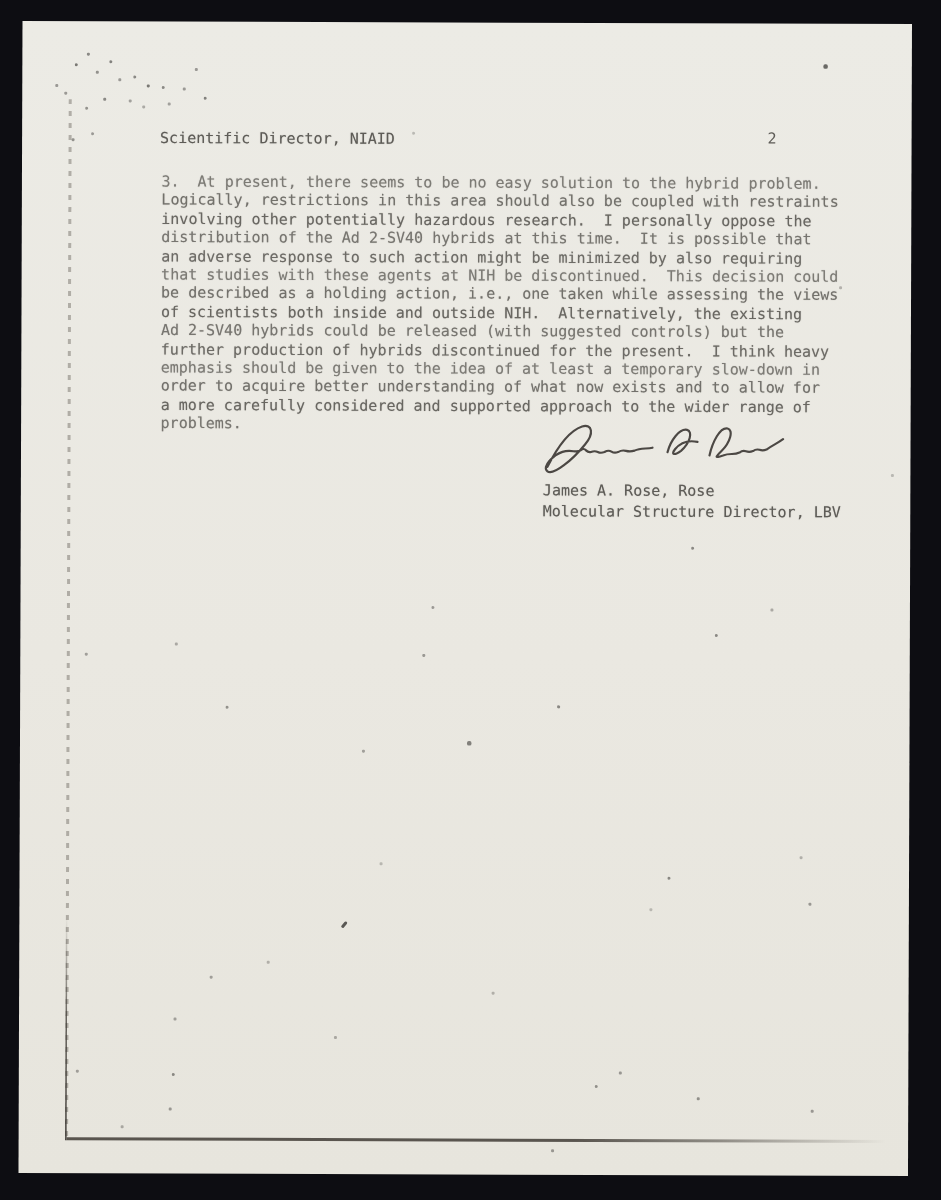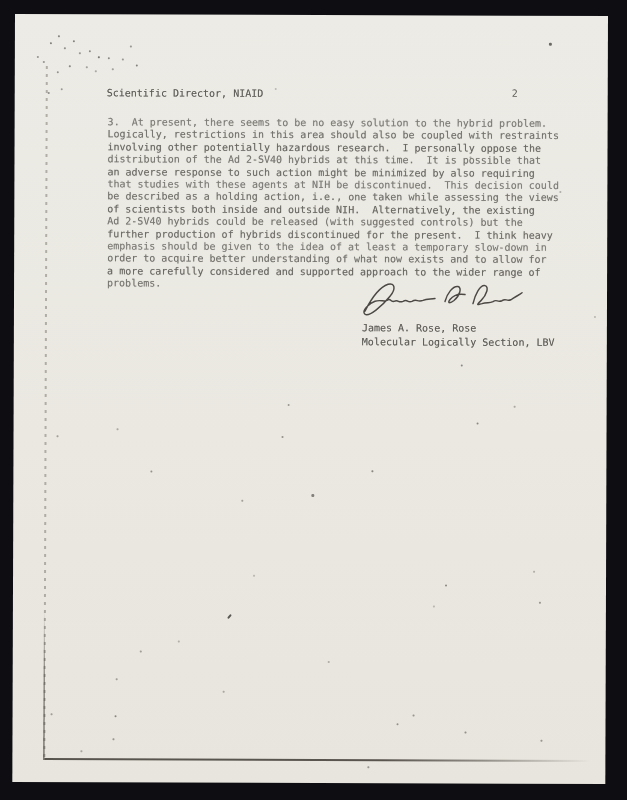--- a/index.html
+++ b/index.html
@@ -105,21 +105,21 @@
         C 93,22 90,22 93,18 C 97,13 103,12 108,13"></path>
       <path d="M 116,22
         C 118,13 123,3 128,4 C 132,5 130,13 124,19
         C 120,23 119,24 125,22 C 130,20 132,22 136,20
         C 140,17 140,21 145,19 C 149,16 149,20 154,18
         C 158,15 161,14 165,11"></path>
     </svg>
 
     <div class="typed-block">
       <div class="typed-line">James A. Rose, Rose</div>
-      <div class="typed-line">Molecular Logically Section, LBV</div>
+      <div class="typed-line">Molecular Structure Director, LBV</div>
     </div>
 
     <div id="specks-layer">
         <span class="speck" style="left: 35px; top: 28px; width: 2px; height: 2px; opacity: 0.7;"></span>
         <span class="speck" style="left: 43px; top: 21px; width: 1.5px; height: 1.5px; opacity: 0.6;"></span>
         <span class="speck" style="left: 49px; top: 33px; width: 1.5px; height: 1.5px; opacity: 0.55;"></span>
         <span class="speck" style="left: 58px; top: 26px; width: 2px; height: 2px; opacity: 0.65;"></span>
         <span class="speck" style="left: 64px; top: 38px; width: 1.5px; height: 1.5px; opacity: 0.5;"></span>
         <span class="speck" style="left: 74px; top: 36px; width: 2px; height: 2px; opacity: 0.6;"></span>
         <span class="speck" style="left: 83px; top: 42px; width: 1.5px; height: 1.5px; opacity: 0.7;"></span>

